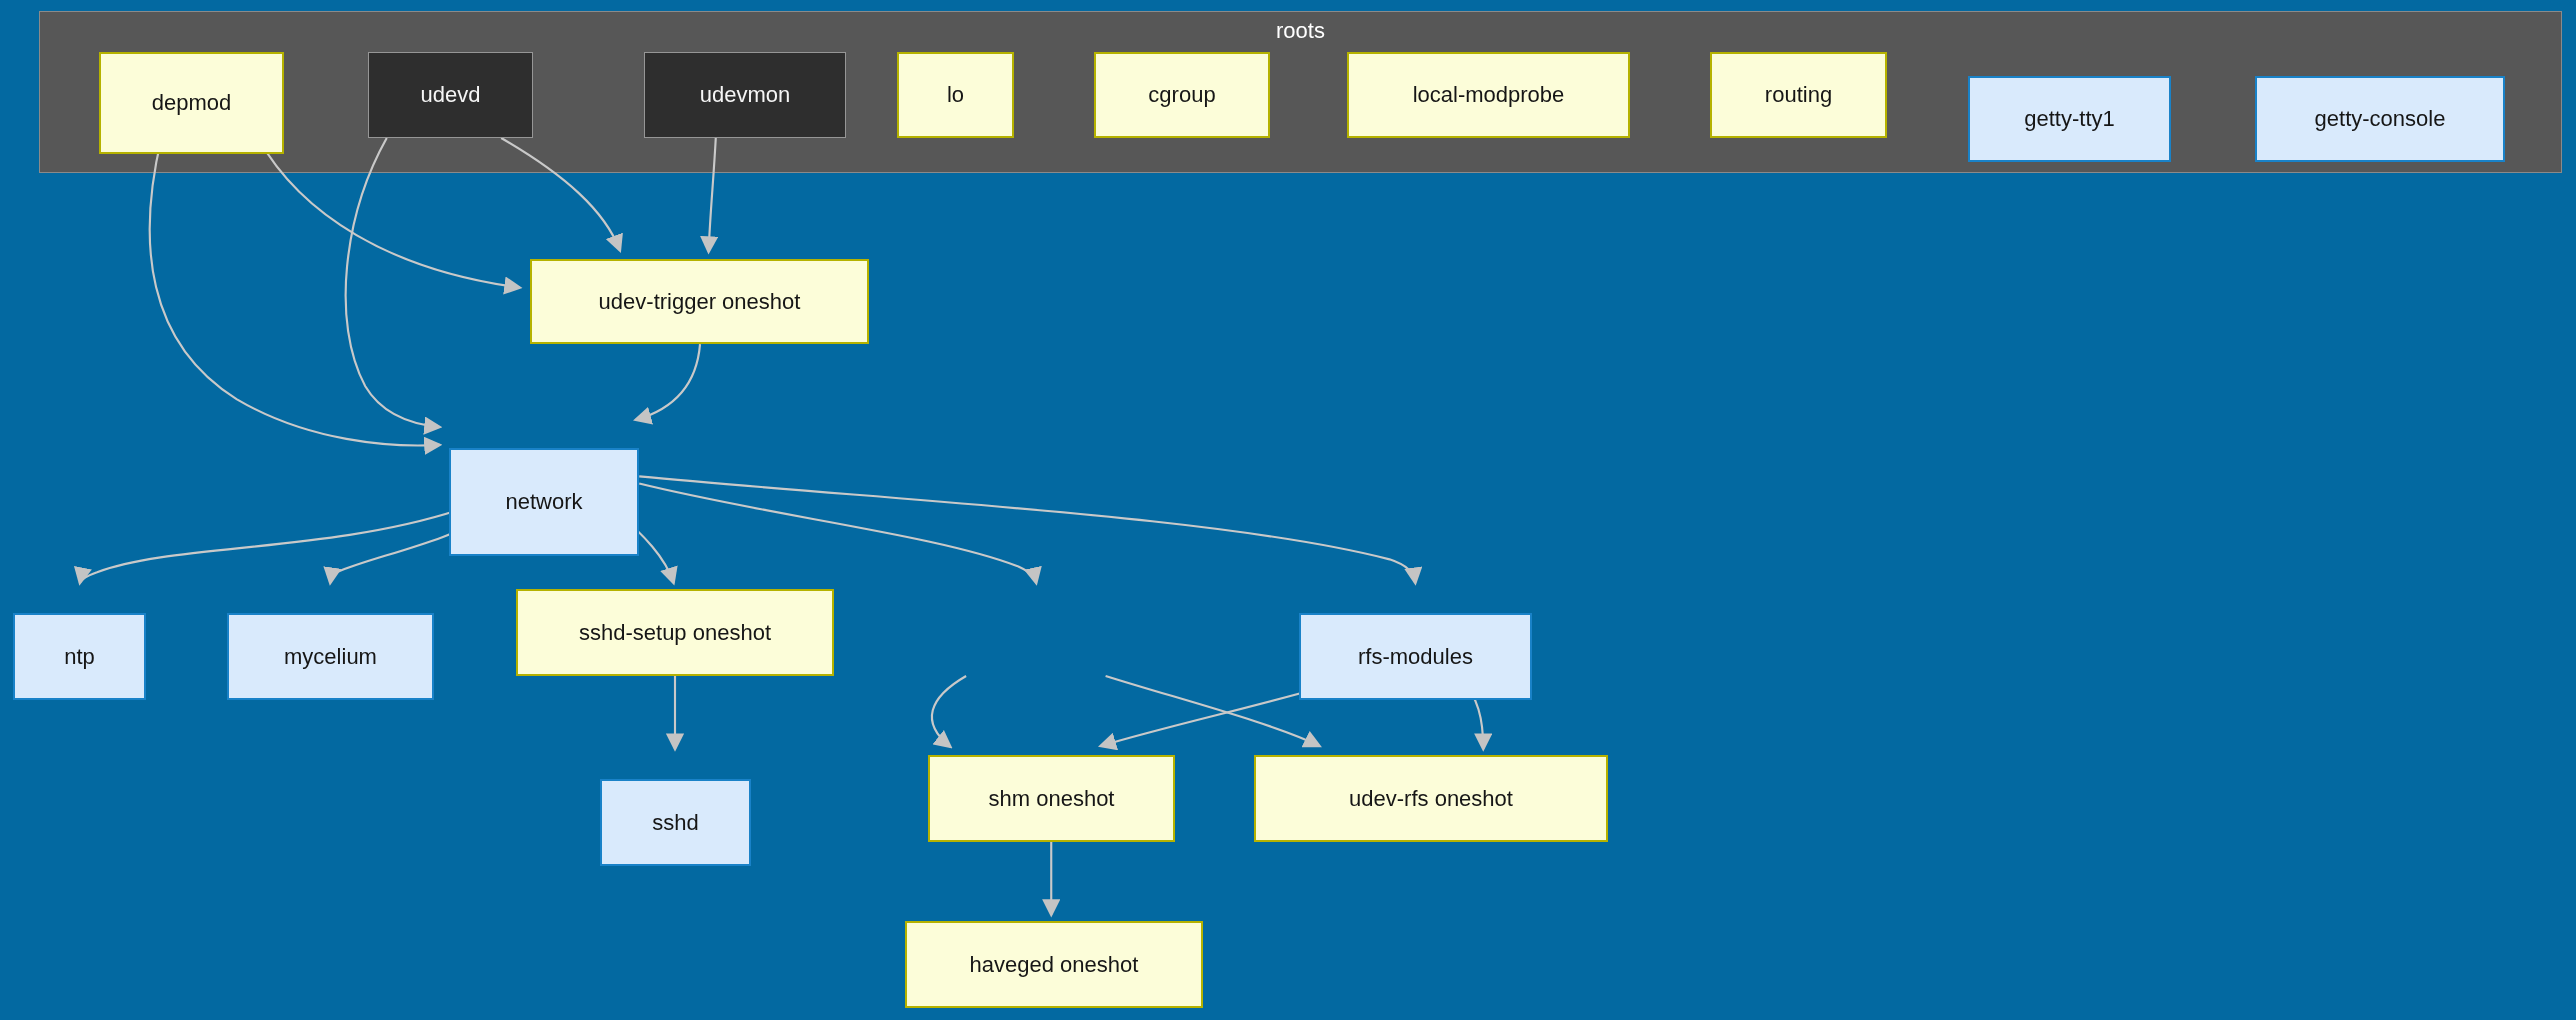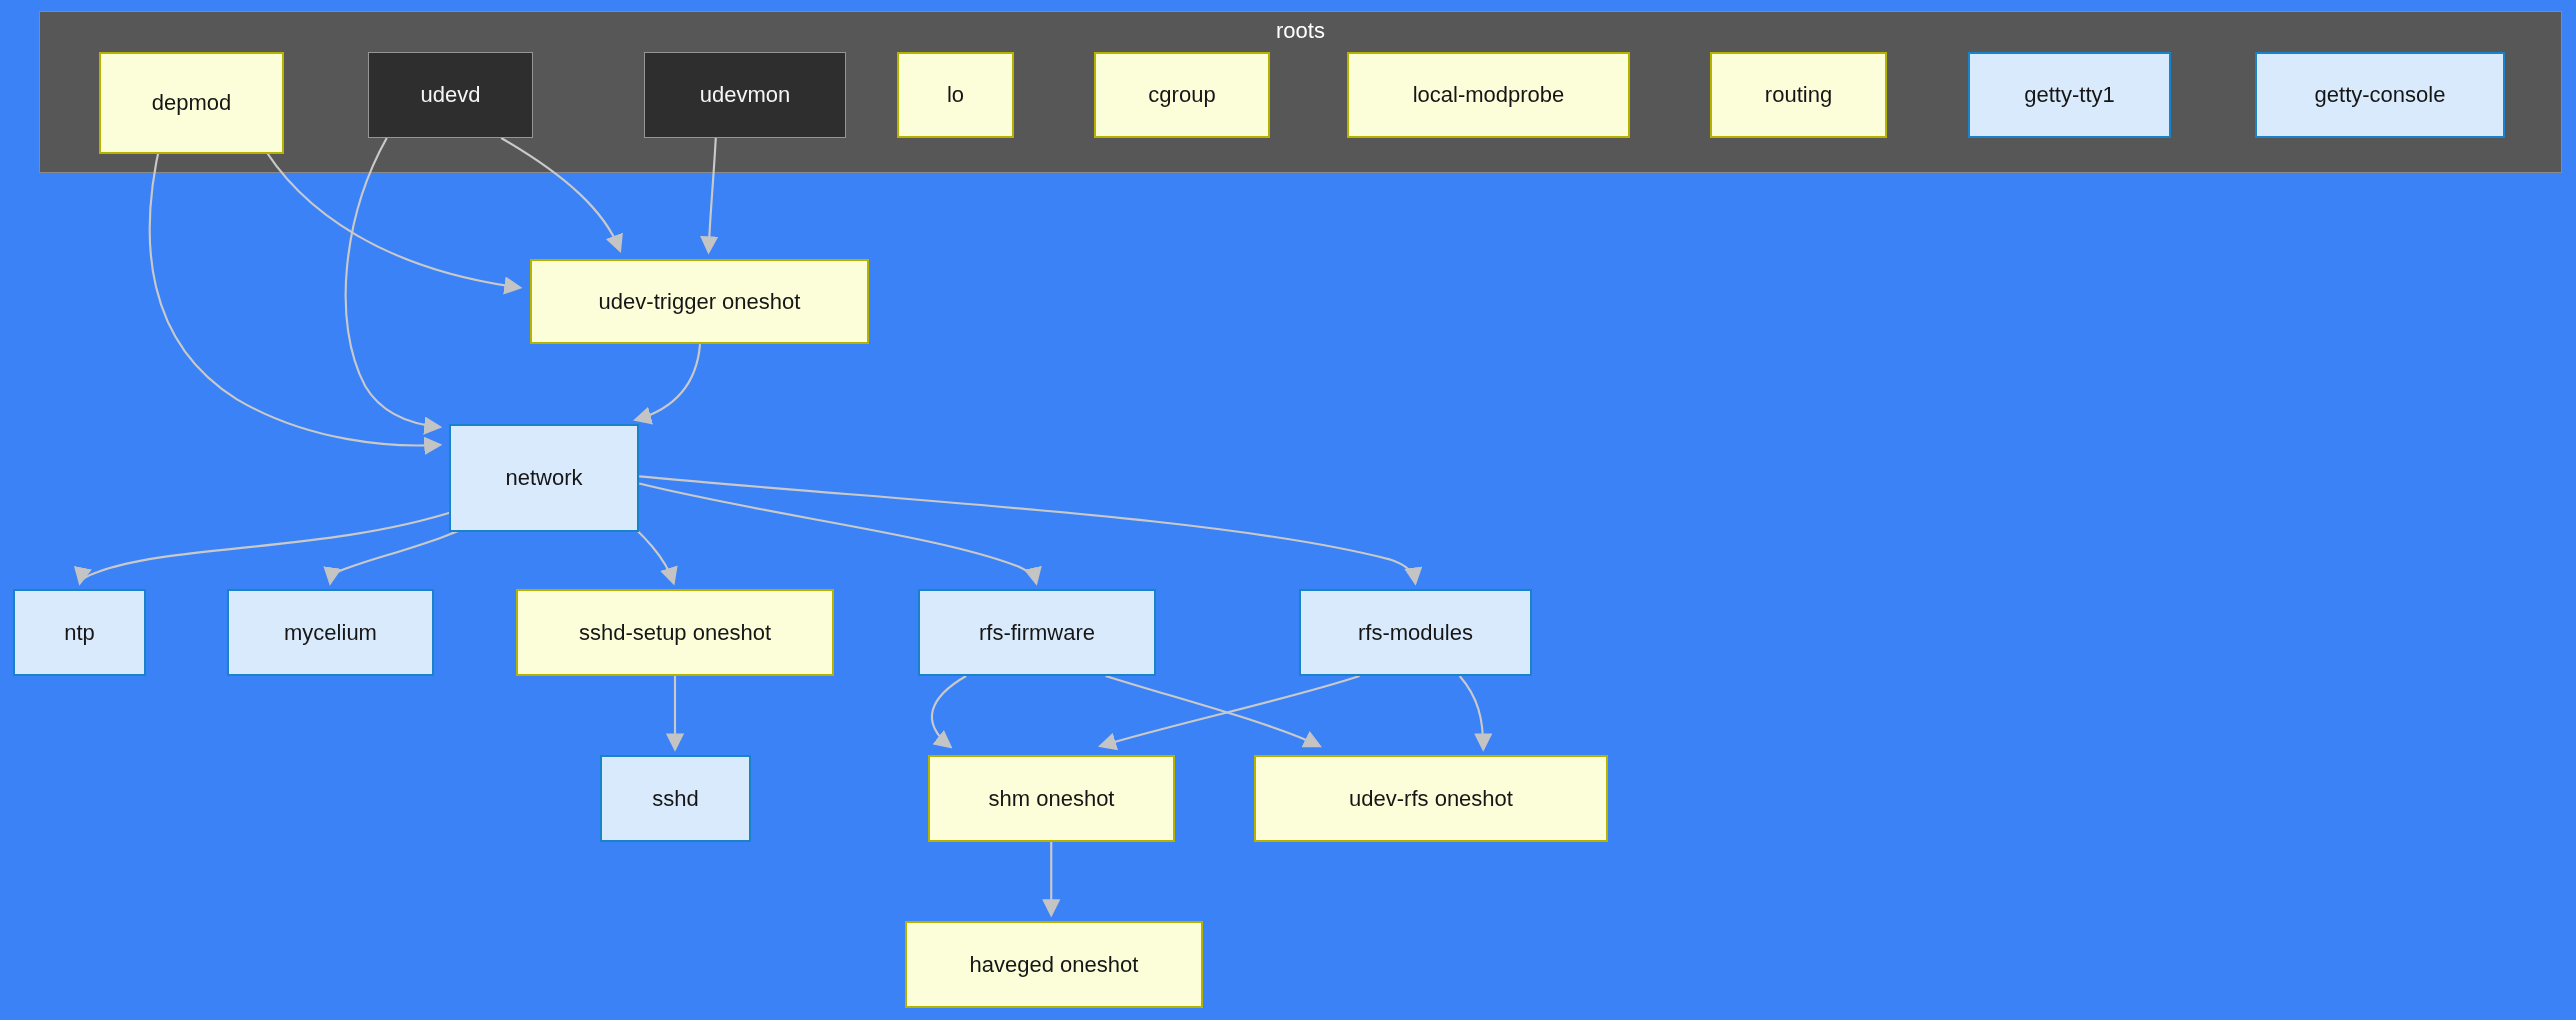--- a/index.html
+++ b/index.html
@@ -1,19 +1,19 @@
 <!DOCTYPE html>
 <html style="font-size:11.4px"><head>
 <meta charset="utf-8">
 <style>
   html,body{margin:0;padding:0;background:#1d1d1d;}
   .canvas{
     position:relative;
     width:2576px;height:1020px;
-    background:#3b82f6;
+    background:#0369a1;
     font-family:"Liberation Sans", sans-serif;
     overflow:hidden;
   }
   .cluster{
     position:absolute;
     left:39px;top:10.7px;width:2523px;height:162px;
     background:#575757;
     border:1.4px solid #8a8a8a;
     box-sizing:border-box;
     z-index:0;
@@ -41,21 +41,21 @@
     box-sizing:border-box;
     display:flex;
     align-items:center;
     justify-content:center;
     font-size:22px;
     z-index:2;
     white-space:nowrap;
   }
   .v-yellow{background:#fcfdd9;border:2.1px solid #b5b200;color:#161616;}
   .v-dark{background:#2e2e2e;border:1.4px solid #969696;color:#f5f5f5;}
-  .v-blue{background:#d9eafc;border:2.1px solid #1982c8;color:#161616;}
+  .v-blue{background:#d9eafc;border:2.1px solid #1982c8;color:#161616;margin-top:24px;}
 </style>
 </head>
 <body>
 
 <div class="canvas">
 
   <div class="cluster">
     <div class="cluster-label">roots</div>
   </div>
 
@@ -94,21 +94,20 @@
   <div class="node v-blue" style="left:1968px;top:52px;width:203px;height:86px">getty-tty1</div>
   <div class="node v-blue" style="left:2255px;top:52px;width:250px;height:86px">getty-console</div>
 
   <div class="node v-yellow" style="left:530px;top:259px;width:339px;height:85px">udev-trigger oneshot</div>
 
   <div class="node v-blue" style="left:449px;top:424px;width:190px;height:108px">network</div>
 
   <div class="node v-blue" style="left:13px;top:589px;width:133px;height:87px">ntp</div>
   <div class="node v-blue" style="left:227px;top:589px;width:207px;height:87px">mycelium</div>
   <div class="node v-yellow" style="left:516px;top:589px;width:318px;height:87px">sshd-setup oneshot</div>
-  <div class="node v-blue" style="left:918px;top:589px;width:238px;height:87px">rfs-firmware</div>
   <div class="node v-blue" style="left:1299px;top:589px;width:233px;height:87px">rfs-modules</div>
 
   <div class="node v-blue" style="left:600px;top:755px;width:151px;height:87px">sshd</div>
   <div class="node v-yellow" style="left:928px;top:755px;width:247px;height:87px">shm oneshot</div>
   <div class="node v-yellow" style="left:1254px;top:755px;width:354px;height:87px">udev-rfs oneshot</div>
 
   <div class="node v-yellow" style="left:905px;top:921px;width:298px;height:87px">haveged oneshot</div>
 
 </div>
 

